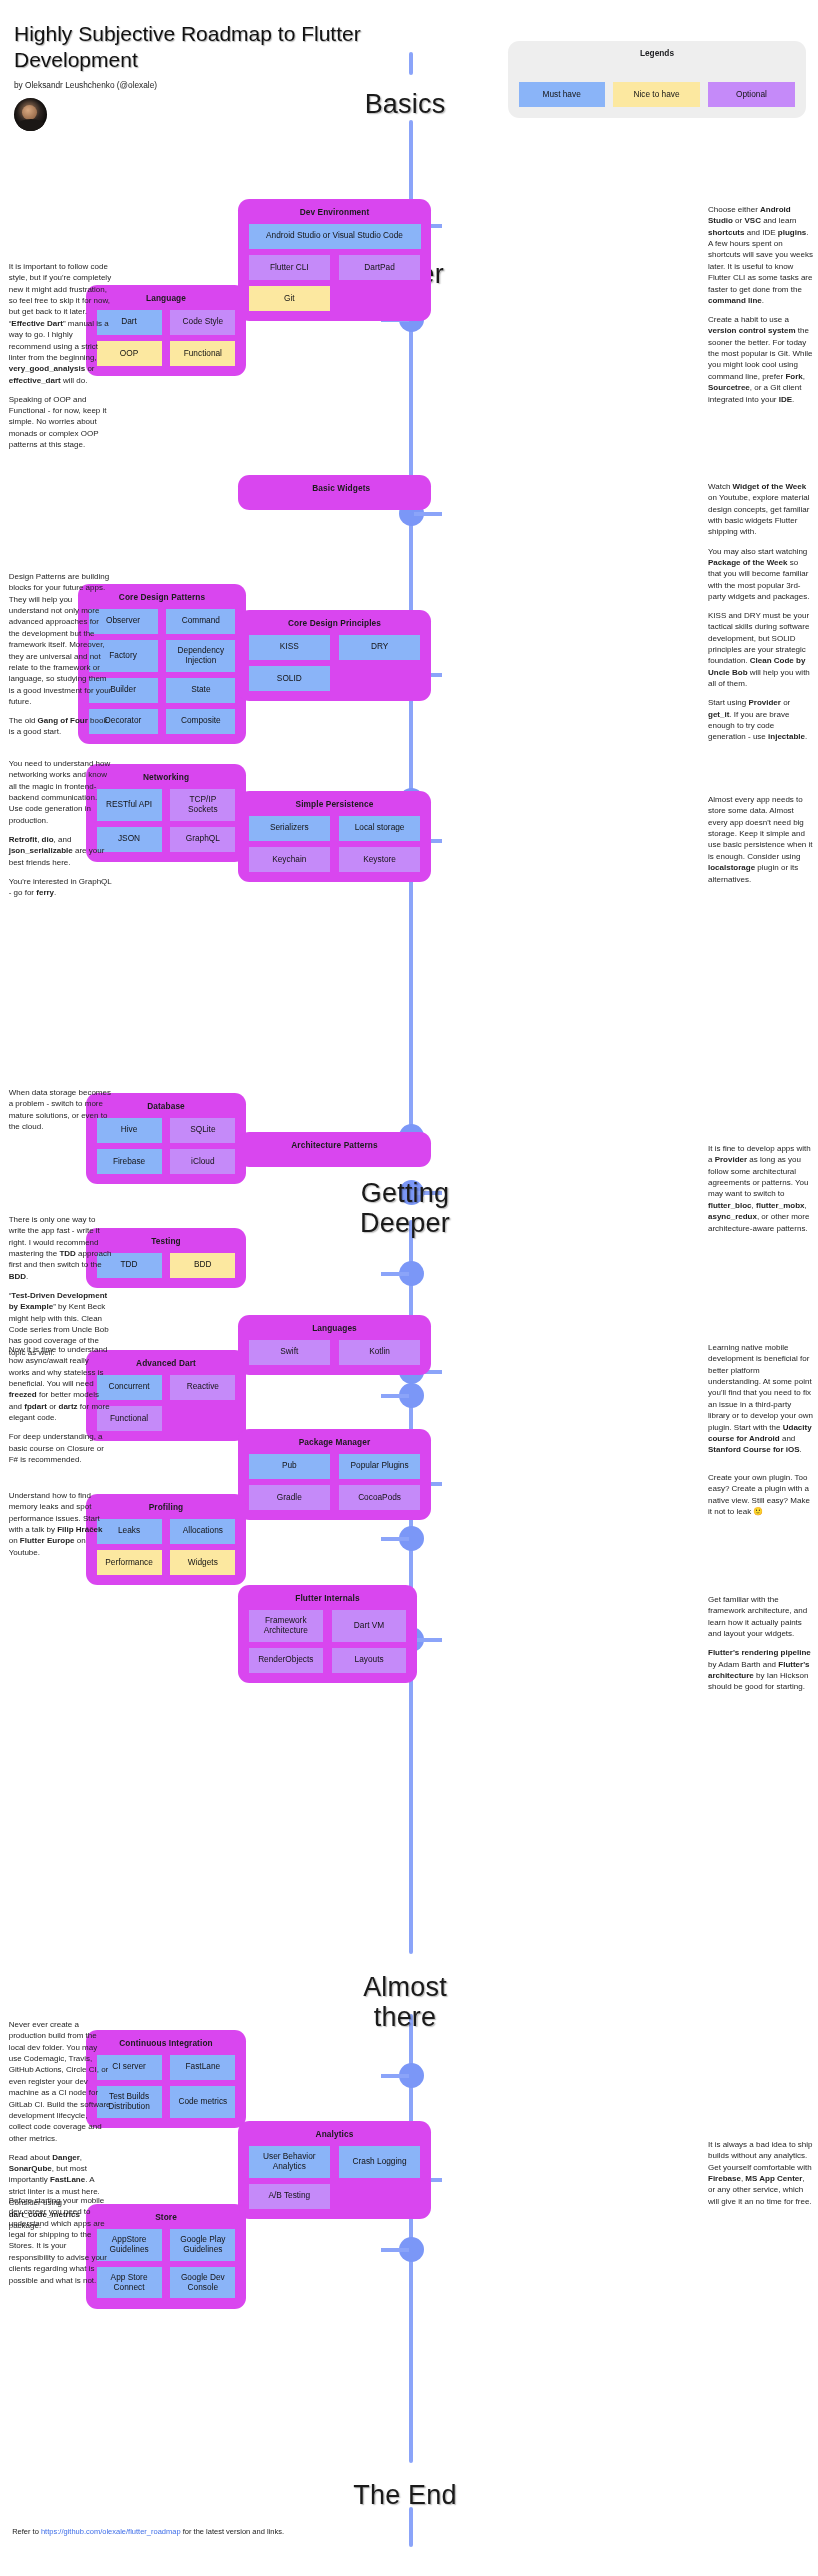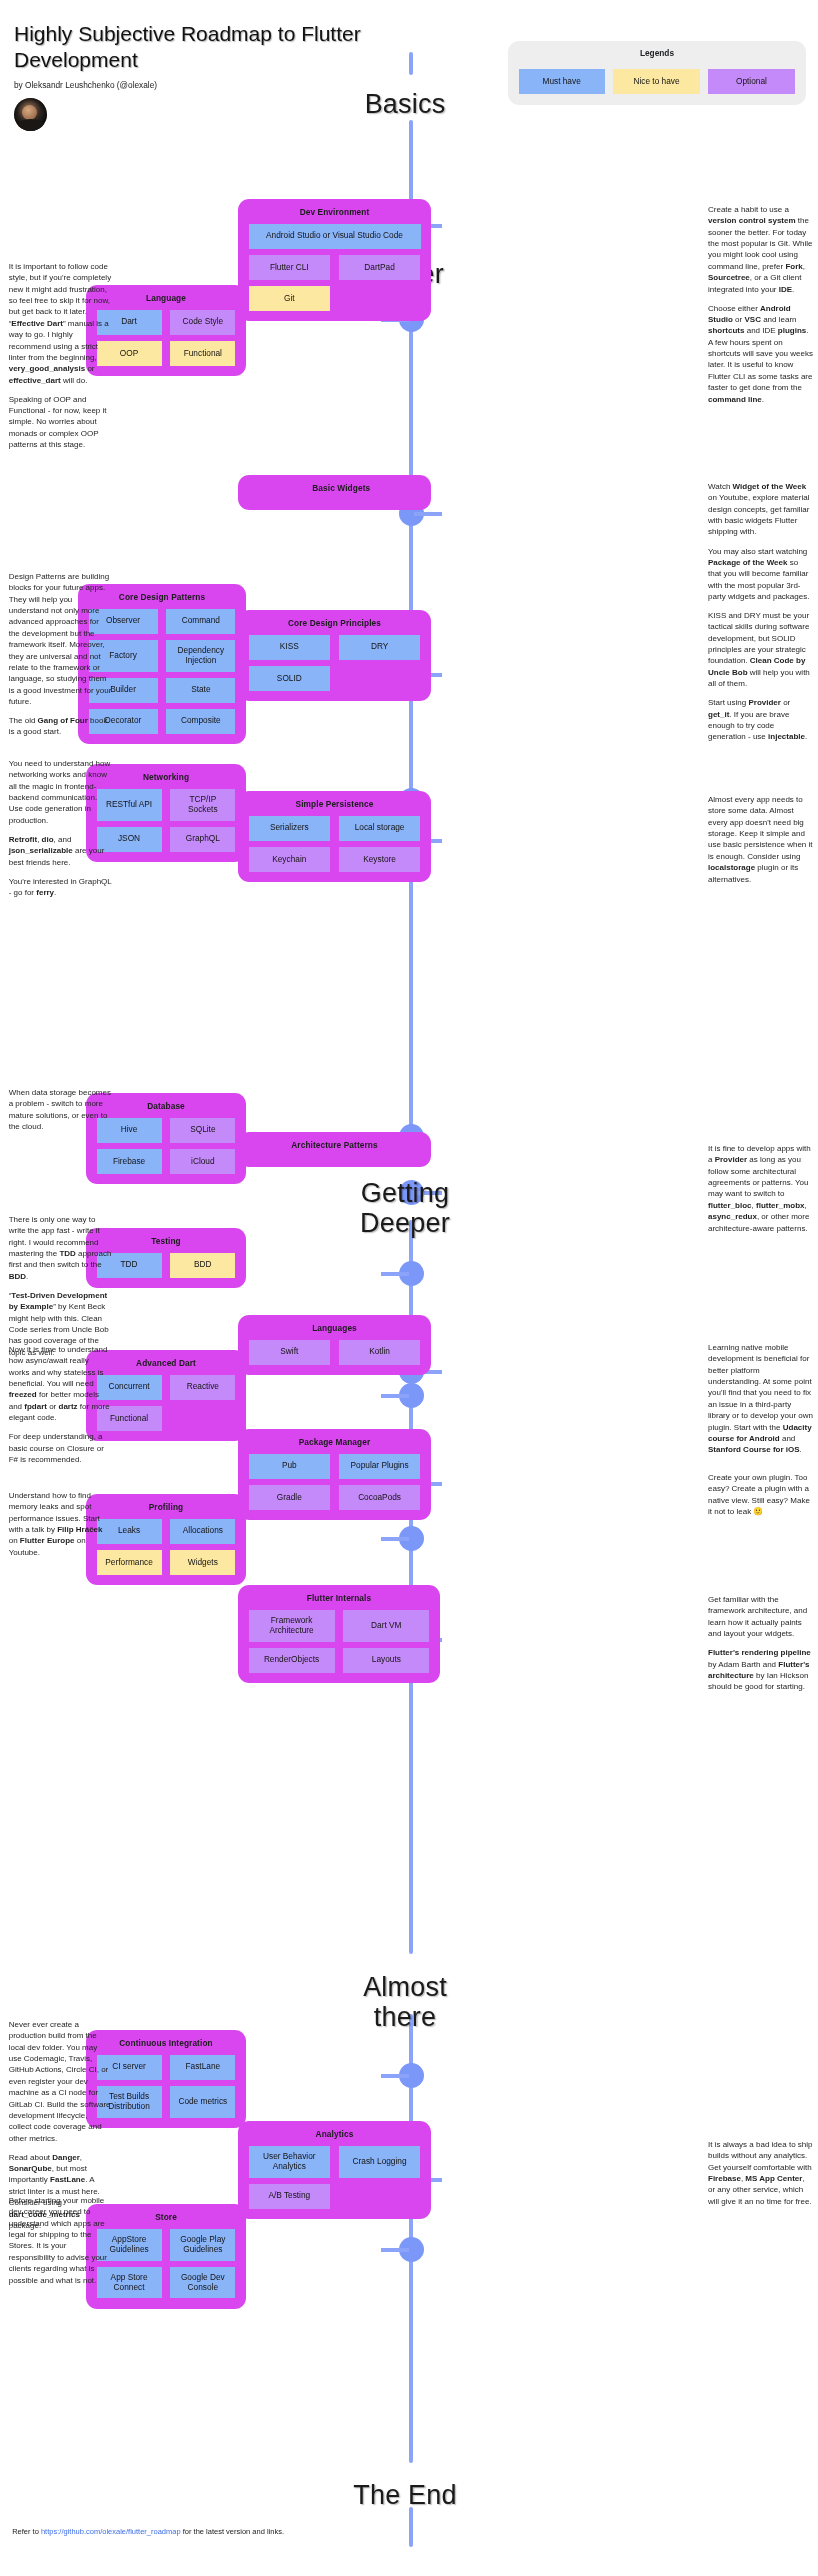--- a/index.html
+++ b/index.html
@@ -55,21 +55,21 @@
   }
   .c-blue   { background:#8ab4f8; }
   .c-yellow { background:#fce8a0; }
   .c-purple { background:#c58af9; }
   .w2 { width:calc(50% - 4.4px); }
   .w1 { width:100%; }
 
   
   #legends { position:absolute; left:508px; top:41px; width:298px;
              background:#eeeeee; border-radius:11.3px; padding:7px 10.5px 10.5px; }
-  #legends .g-title{ font-size:8.3px; font-weight:700; text-align:center; margin-bottom:11px;}
+  #legends .g-title{ font-size:8.3px; font-weight:700; text-align:center; margin-bottom:24px;}
   #legends .chips .chip{ width:calc(33.333% - 6.1px); }
 
   
   .note {
     position:absolute; font-size:8px; line-height:1.42; color:#1f1f1f;
   }
   .note b { font-weight:700; }
   .note p + p { margin-top:7.8px; }
   .note-left  { left:8.7px;  width:103px; }
   .note-right { left:708px; width:105px; }
@@ -271,21 +271,21 @@
     </div>
     <div class="group" style="left: 86px; top: 1494px; width: 160px;">
       <div class="g-title">Profiling</div>
       <div class="chips">
         <div class="chip c-blue w2">Leaks</div>
         <div class="chip c-blue w2">Allocations</div>
         <div class="chip c-yellow w2">Performance</div>
         <div class="chip c-yellow w2">Widgets</div>
       </div>
     </div>
-    <div class="group" style="left: 238px; top: 1585px; width: 202px;">
+    <div class="group" style="left: 238px; top: 1585px; width: 179px;">
       <div class="g-title">Flutter Internals</div>
       <div class="chips">
         <div class="chip c-purple w2">Framework Architecture</div>
         <div class="chip c-purple w2">Dart VM</div>
         <div class="chip c-purple w2">RenderObjects</div>
         <div class="chip c-purple w2">Layouts</div>
       </div>
     </div>
     <div class="group" style="left: 86px; top: 2030px; width: 160px;">
       <div class="g-title">Continuous Integration</div>
@@ -309,22 +309,22 @@
       <div class="chips">
         <div class="chip c-blue w2">AppStore Guidelines</div>
         <div class="chip c-blue w2">Google Play Guidelines</div>
         <div class="chip c-blue w2">App Store Connect</div>
         <div class="chip c-blue w2">Google Dev Console</div>
       </div>
     </div>
   </div>
 <div id="notes-layer">
     <div class="note note-right" style="top: 204px;">
+      <p>Choose either <b>Android Studio</b> or <b>VSC</b> and learn <b>shortcuts</b> and IDE <b>plugins</b>. A few hours spent on shortcuts will save you weeks later. It is useful to know Flutter CLI as some tasks are faster to get done from the <b>command line</b>.</p>
       <p>Create a habit to use a <b>version control system</b> the sooner the better. For today the most popular is Git. While you might look cool using command line, prefer <b>Fork</b>, <b>Sourcetree</b>, or a Git client integrated into your <b>IDE</b>.</p>
-      <p>Choose either <b>Android Studio</b> or <b>VSC</b> and learn <b>shortcuts</b> and IDE <b>plugins</b>. A few hours spent on shortcuts will save you weeks later. It is useful to know Flutter CLI as some tasks are faster to get done from the <b>command line</b>.</p>
     </div>
     <div class="note note-left" style="top: 261px;">
       <p>It is important to follow code style, but if you're completely new it might add frustration, so feel free to skip it for now, but get back to it later. “<b>Effective Dart</b>” manual is a way to go. I highly recommend using a strict linter from the beginning, <b>very_good_analysis</b> or <b>effective_dart</b> will do.</p>
       <p>Speaking of OOP and Functional - for now, keep it simple. No worries about monads or complex OOP patterns at this stage.</p>
     </div>
     <div class="note note-right" style="top: 481px;">
       <p>Watch <b>Widget of the Week</b> on Youtube, explore material design concepts, get familiar with basic widgets Flutter shipping with.</p>
       <p>You may also start watching <b>Package of the Week</b> so that you will become familiar with the most popular 3rd-party widgets and packages.</p>
     </div>
     <div class="note note-left" style="top: 571px;">

